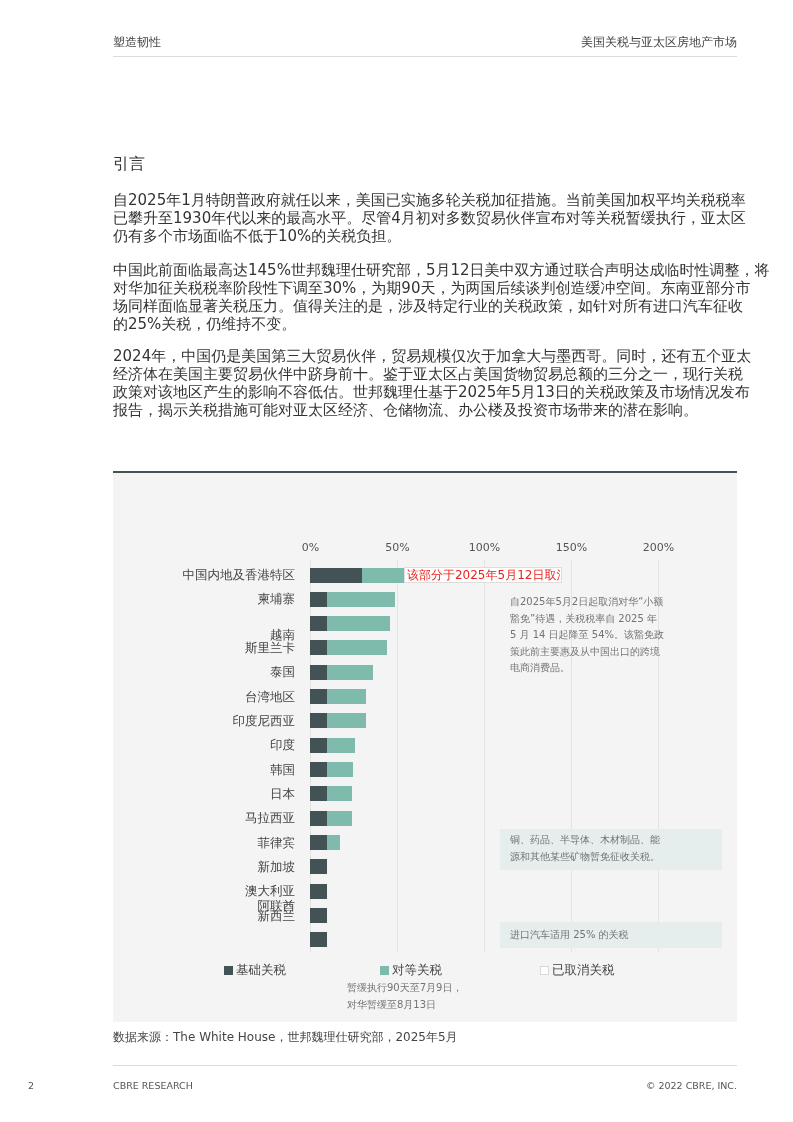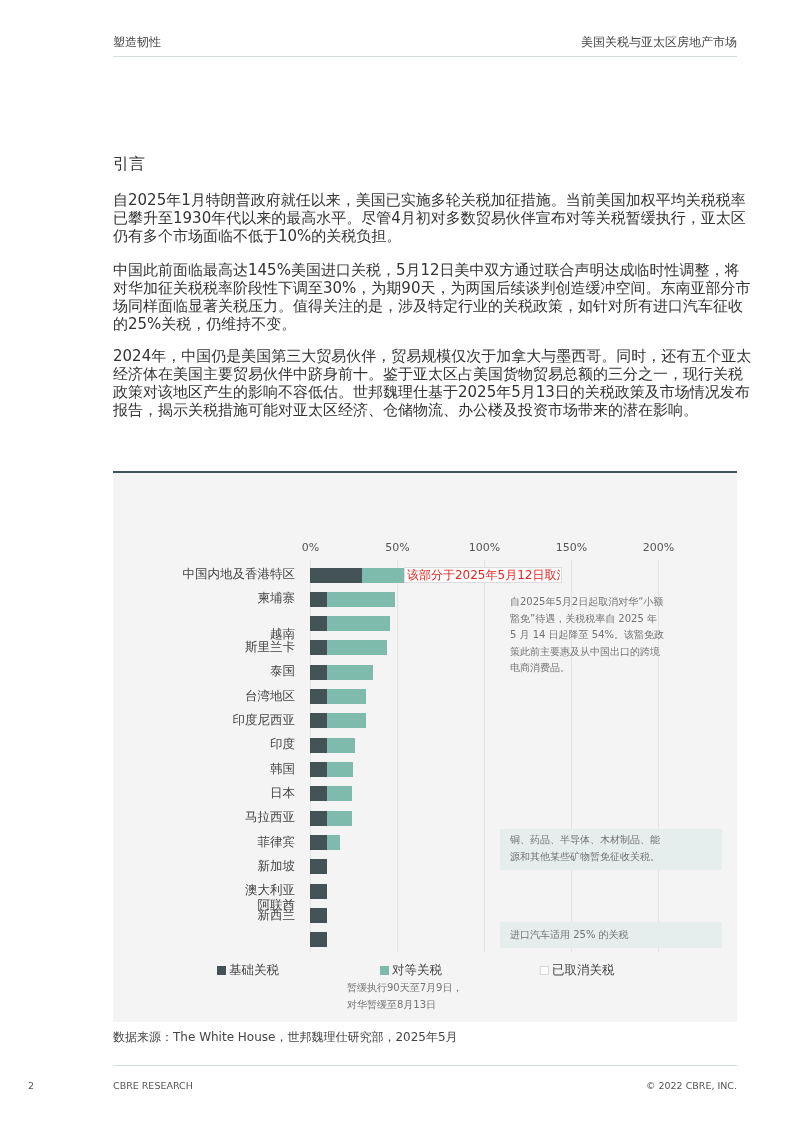--- a/index.html
+++ b/index.html
@@ -8,21 +8,21 @@
   .abs { position:absolute; }
   .hdr { top:34px; font-size:12px; color:#444; line-height:16px; white-space:nowrap; }
   .rule { height:1px; background:#D6DDDD; }
   .h-intro { left:113px; top:154px; font-size:16px; line-height:20px; color:#333; }
   .para { left:113px; width:640px; font-size:15px; line-height:18px; color:#333; }
   .para .ln { display:block; white-space:nowrap; }
   .panel { left:113px; top:471px; width:624px; height:549px; background:#F4F4F4; border-top:2px solid #3F5456; }
   .chart-title { left:124px; top:481px; font-size:14px; line-height:18px; color:#333; white-space:nowrap; }
   .tick { top:541px; font-size:11px; line-height:14px; color:#555; transform:translateX(-50%); white-space:nowrap; }
   .grid { top:560px; height:392px; width:1px; background:#E3E3E3; }
-  .rowlabel { left:113px; width:182px; text-align:right; font-size:12.5px; line-height:16px; color:#444; white-space:nowrap;font-family:Liberation Mono, monospace; }
+  .rowlabel { left:113px; width:182px; text-align:right; font-size:12.5px; line-height:16px; color:#444; white-space:nowrap; }
   .bar { height:15px; }
   .cancel { height:14px; background:#ffffff; border:1px solid #DDDDDD; box-sizing:content-box;
             color:#E8231F; font-size:12px; line-height:14px; padding-left:2px; white-space:nowrap; overflow:hidden; }
   .note { font-size:10px; line-height:16.5px; color:#737373; }
   .note .ln { display:block; white-space:nowrap; }
   .box { background:#E5EEEC; }
   .legend-item { top:962px; font-size:12.5px; line-height:16px; color:#444; white-space:nowrap; display:flex; align-items:center; }
   .sw { display:inline-block; width:9px; height:9px; margin-right:3px; box-sizing:border-box; }
   .source { left:113px; top:1029px; font-size:12px; line-height:16px; color:#444; white-space:nowrap; }
   .foot { top:1080px; font-size:9.5px; line-height:12px; color:#555; white-space:nowrap; }
@@ -37,21 +37,21 @@
   <div class="abs rule" style="left:113px; top:56px; width:624px;"></div>
 
   <div class="abs h-intro">引言</div>
 
   <div class="abs para" style="top:191px;">
     <span class="ln">自2025年1月特朗普政府就任以来，美国已实施多轮关税加征措施。当前美国加权平均关税税率</span>
     <span class="ln">已攀升至1930年代以来的最高水平。尽管4月初对多数贸易伙伴宣布对等关税暂缓执行，亚太区</span>
     <span class="ln">仍有多个市场面临不低于10%的关税负担。</span>
   </div>
   <div class="abs para" style="top:261px;">
-    <span class="ln">中国此前面临最高达145%美国进口关税，5月12日美中双方通过联合声明达成临时性调整，将</span>
+    <span class="ln">中国此前面临最高达145%世邦魏理仕研究部，5月12日美中双方通过联合声明达成临时性调整，将</span>
     <span class="ln">对华加征关税税率阶段性下调至30%，为期90天，为两国后续谈判创造缓冲空间。东南亚部分市</span>
     <span class="ln">场同样面临显著关税压力。值得关注的是，涉及特定行业的关税政策，如针对所有进口汽车征收</span>
     <span class="ln">的25%关税，仍维持不变。</span>
   </div>
   <div class="abs para" style="top:347px;">
     <span class="ln">2024年，中国仍是美国第三大贸易伙伴，贸易规模仅次于加拿大与墨西哥。同时，还有五个亚太</span>
     <span class="ln">经济体在美国主要贸易伙伴中跻身前十。鉴于亚太区占美国货物贸易总额的三分之一，现行关税</span>
     <span class="ln">政策对该地区产生的影响不容低估。世邦魏理仕基于2025年5月13日的关税政策及市场情况发布</span>
     <span class="ln">报告，揭示关税措施可能对亚太区经济、仓储物流、办公楼及投资市场带来的潜在影响。</span>
   </div>
@@ -126,21 +126,21 @@
 
   <div class="abs box" style="left:500px; top:829px; width:222px; height:41px;"></div>
   <div class="abs note" style="left:510px; top:832px; line-height:16.5px;">
     <span class="ln">铜、药品、半导体、木材制品、能</span>
     <span class="ln">源和其他某些矿物暂免征收关税。</span>
   </div>
 
   <div class="abs box" style="left:500px; top:922px; width:222px; height:26px;"></div>
   <div class="abs note" style="left:510px; top:927px; white-space:nowrap;text-align:center;">进口汽车适用 25% 的关税</div>
 
-  <div class="abs legend-item" style="left:217px;">
+  <div class="abs legend-item" style="left:224px;">
     <span class="sw" style="background:#435254;"></span>
     <span>基础关税</span>
   </div>
   <div class="abs legend-item" style="left:380px;">
     <span class="sw" style="background:#7FBBAC;"></span>
     <span>对等关税</span>
   </div>
   <div class="abs legend-item" style="left:540px;">
     <span class="sw" style="background:#FFFFFF; border:1px solid #D8D8D8;"></span>
     <span>已取消关税</span>

